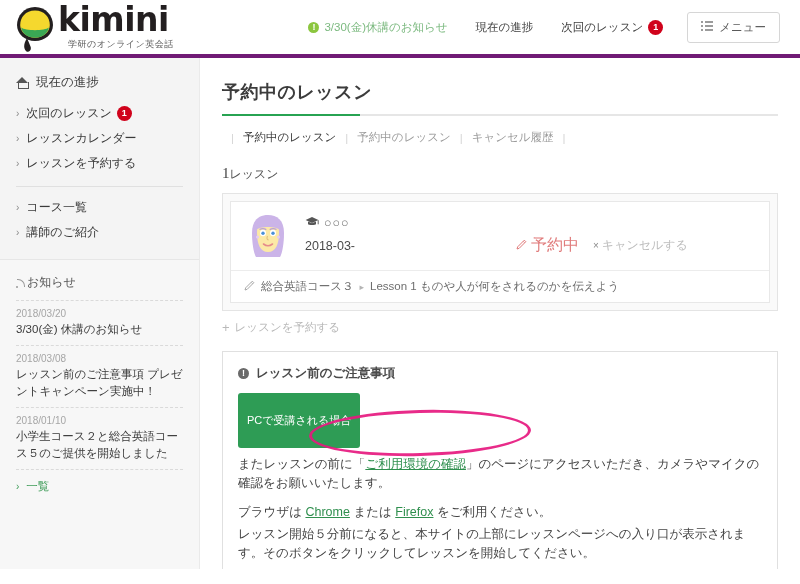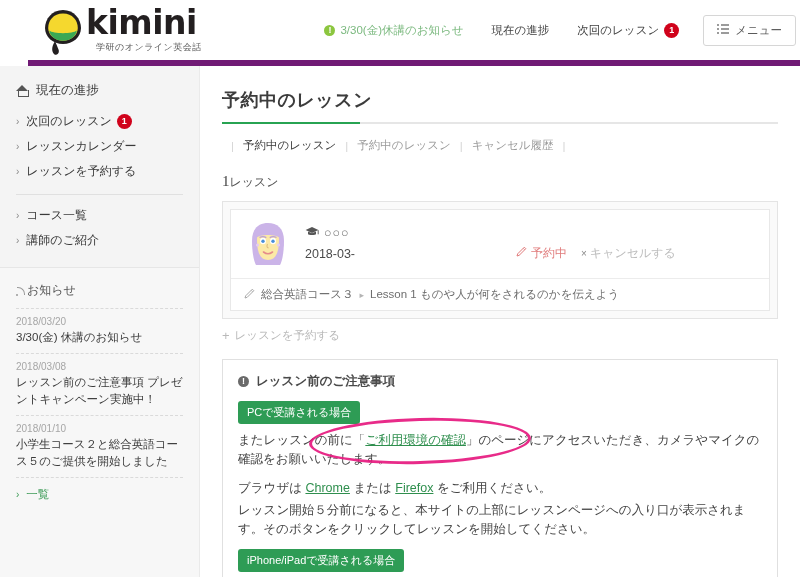--- a/index.html
+++ b/index.html
@@ -10,26 +10,25 @@
     overflow: hidden;
     background: #ffffff;
     font-family: "Liberation Sans", "DejaVu Sans", sans-serif;
     color: #4a4a4a;
     -webkit-font-smoothing: antialiased;
   }
 
   
   .header {
     position: relative;
-    height: 66px;
+    height: 58px;
     background: #fff;
-    border-bottom: 6px solid #701a75;
-    display: flex;
-    align-items: center;
-    margin-left: 28px;
+    border-bottom: 4px solid #701a75;
+    display: flex;
+    align-items: center;
   }
   .logo-wrap {
     display: flex;
     align-items: flex-start;
     padding-left: 14px;
     width: 200px;
   }
   .logo-mark {
     width: 42px; height: 48px;
     position: relative;
@@ -49,21 +48,21 @@
     font-size: 9px;
     color: #5a5a5a;
     letter-spacing: 0.5px;
     margin-top: -1px;
     padding-left: 10px;
   }
 
   .header-nav {
     margin-left: auto;
     display: flex;
-    padding-right: 4px;
+    padding-right: 20px;
     gap: 0px;
   }
   .hdr-item {
     font-size: 11.5px;
     color: #3f3f3f;
     padding: 0 14px;
     white-space: nowrap;
     display: flex;
     align-items: center;
     cursor: pointer;
@@ -345,21 +344,21 @@
     display: flex;
     align-items: center;
   }
   .lesson-date {
     font-size: 12.5px;
     color: #4a4a4a;
     width: 210px;
   }
   .status {
     color: #e07b7b;
-    font-size: 12px;
+    font-size: 16px;
     display: flex;
     align-items: center;
     gap: 4px;
     margin-right: 14px;
   }
   .cancel-link {
     font-size: 12px;
     color: #bdbdbd;
     cursor: pointer;
     display: flex;
@@ -421,21 +420,21 @@
     color: #fff;
     font-size: 9px;
     font-weight: bold;
     line-height: 12px;
   }
   .pill {
     display: inline-block;
     background: #2e9c55;
     color: #fff;
     font-size: 11px;
-    padding: 4px 9px;
+    padding: 20px 9px;
     border-radius: 3px;
     margin-bottom: 7px;
   }
   .notice-p {
     font-size: 12.5px;
     color: #444;
     line-height: 19px;
     margin: 0 0 3px 0;
   }
   .lnk {

